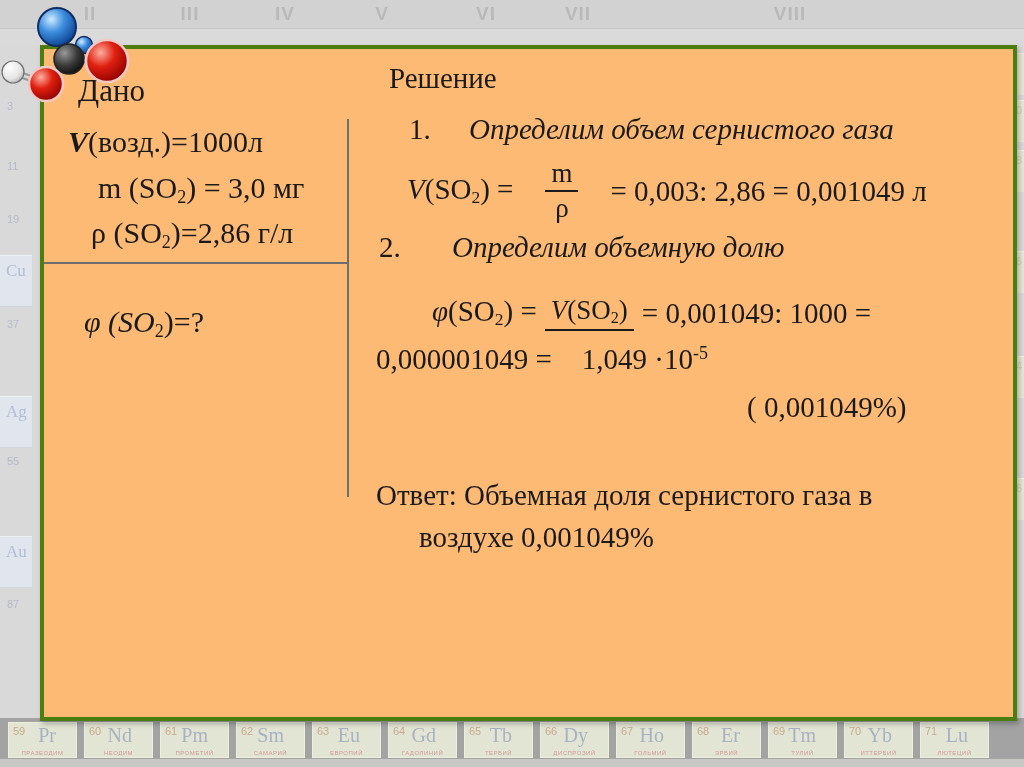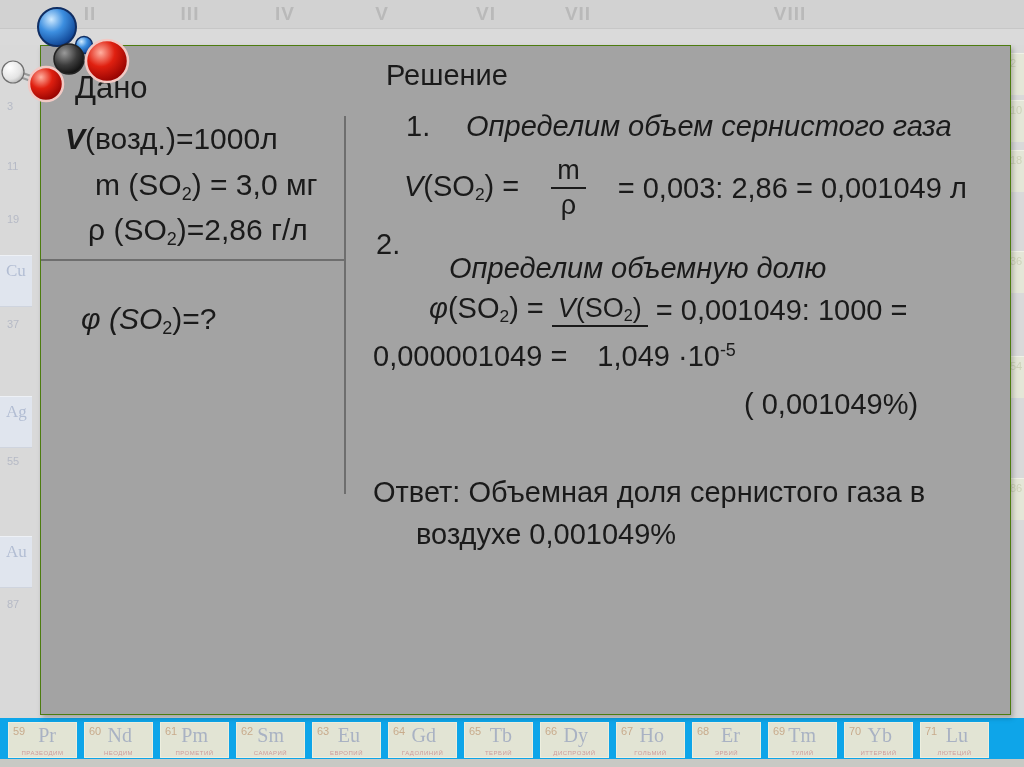--- a/index.html
+++ b/index.html
@@ -52,21 +52,21 @@
   }
   .right-cell{
     position:absolute;left:0;width:16px;height:42px;background:#e4e6d7;
     border-top:1px solid #f0f1e6;font-size:11px;color:#cdd1b8;
     padding-top:3px;padding-left:2px;box-sizing:border-box;
   }
   .rc0{top:8px}.rc1{top:55px}.rc2{top:105px}.rc3{top:206px}.rc4{top:311px}.rc5{top:433px}
 
   .bg-bottom{
     position:absolute;left:0;top:718px;width:1024px;height:49px;
-    background:#0ea5e9;z-index:1;
+    background:#a3a3a3;z-index:1;
   }
   .lan-row{
     position:absolute;left:8px;top:4px;display:flex;gap:7px;
   }
   .lan-cell{
     position:relative;width:69px;height:36px;background:#e2e4d4;
     border:1px solid #edeede;box-sizing:border-box;
   }
   .lan-num{
     position:absolute;left:4px;top:2px;font-size:11px;color:#c8ab8c;
@@ -81,22 +81,22 @@
     overflow:hidden;
   }
   .bg-bottomedge{
     position:absolute;left:0;top:759px;width:1024px;height:8px;
     background:#c8c9c4;z-index:1;
   }
 
   
   .panel{
     position:absolute;left:40px;top:45px;width:969px;height:668px;
-    background:#a3a3a3;border:1px solid #4d7c0f;
-    box-shadow:2px 3px 5px rgba(0,0,0,0.25);z-index:2;
+    background:#fdba74;border:4px solid #4d7c0f;
+    box-shadow:2px 3px 5px rgba(0,0,0,0.25);z-index:2;font-family:Liberation Serif, serif;
   }
 
   
   .molecule{position:absolute;left:0px;top:2px;z-index:4;}
 
   
   .given-title{position:absolute;left:34px;top:24px;font-size:31px;}
   .g-line{position:absolute;font-size:30px;white-space:nowrap;}
   .g1{left:24px;top:76px;}
   .g2{left:54px;top:122px;}
@@ -108,21 +108,21 @@
   sup.e{font-size:0.62em;vertical-align:0.55em;}
   .hline{position:absolute;left:0;top:213px;width:304px;border-top:2px solid #6e6e6e;}
   .vline{position:absolute;left:303px;top:70px;height:378px;border-left:2px solid #6e6e6e;}
 
   
   .sol-title{position:absolute;left:345px;top:13px;font-size:29px;}
   .step{position:absolute;font-size:29px;white-space:nowrap;}
   .st1n{left:365px;top:64px;}
   .st1t{left:425px;top:64px;font-style:italic;}
   .st2n{left:335px;top:182px;}
-  .st2t{left:408px;top:182px;font-style:italic;margin-top:24px;}
+  .st2t{left:408px;top:182px;font-style:italic;}
   .formula{position:absolute;display:flex;align-items:center;font-size:29px;white-space:nowrap;}
   .f1{left:363px;top:104px;height:76px;gap:24px;}
   .f2{left:388px;top:222px;height:84px;}
   .frac{display:inline-block;text-align:center;margin:0 8px;font-size:27px;line-height:1.15;}
   .frac .top{display:block;border-bottom:2px solid #1a1a1a;padding:0 6px 1px 6px;}
   .frac .bot{display:block;padding-top:1px;}
   .contline{position:absolute;left:332px;top:294px;font-size:29px;white-space:nowrap;}
   .sci-gap{margin-left:30px;}
   .pctline{position:absolute;left:703px;top:342px;font-size:29px;}
   .ans1{position:absolute;left:332px;top:430px;font-size:29px;white-space:nowrap;}

